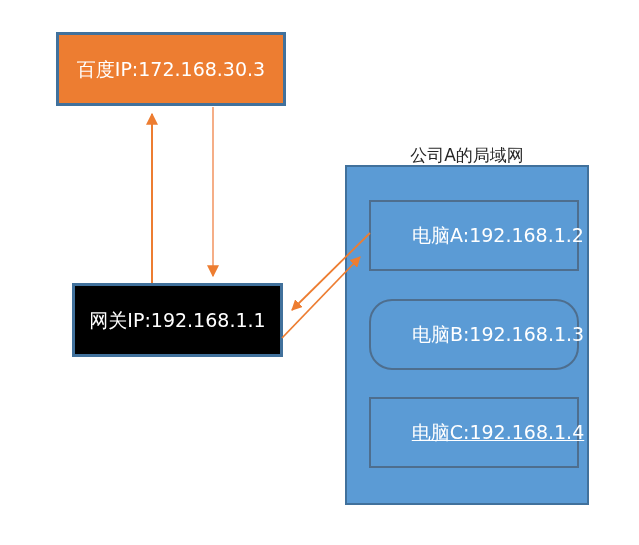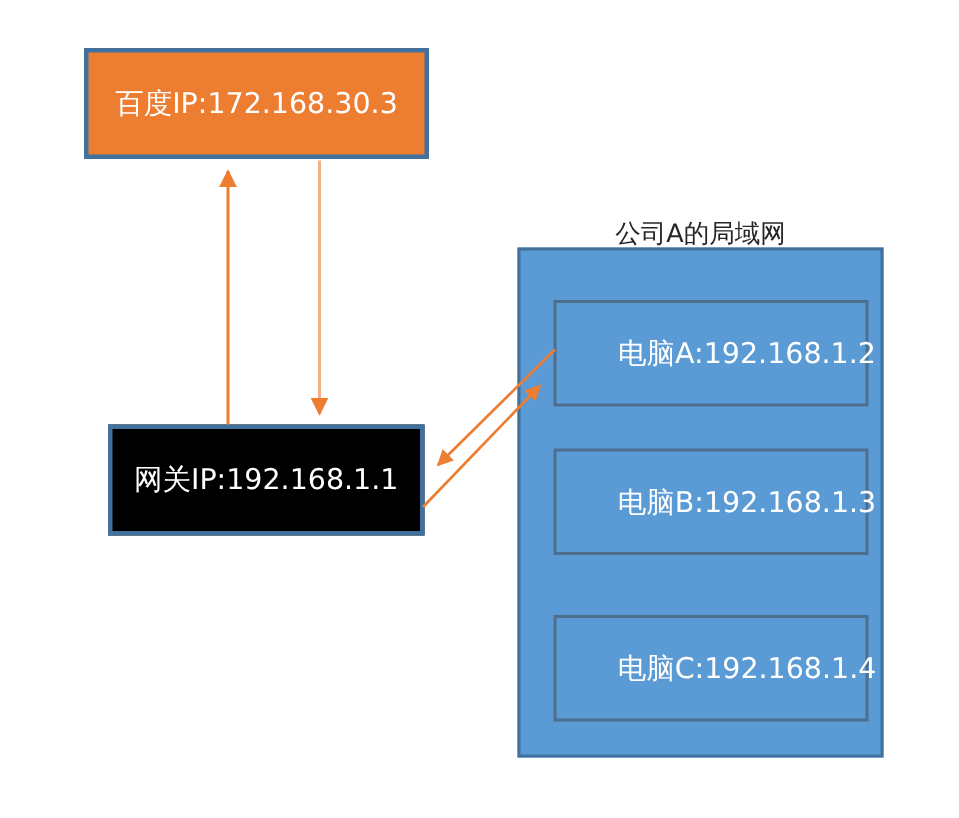--- a/index.html
+++ b/index.html
@@ -55,22 +55,22 @@
     justify-content: center;
     left: 22px; width: 210px; height: 71px;
     background: #5B9BD5;
     border: 2px solid #4E6E8E;
     color: #ffffff;
     font-size: 19px;
     white-space: nowrap;
     padding-left: 48px;
   }
   .pc-a { top: 33px; }
-  .pc-b { top: 132px; }
-  .pc-c { top: 243px; }
+  .pc-b { top: 132px; border-radius: 23px; }
+  .pc-c { top: 230px; text-decoration: underline; }
   .edges-svg {
     position: absolute;
     left: 0; top: 0;
     width: 639px; height: 545px;
     pointer-events: none;
   }
 </style>
 </head>
 <body>
 

